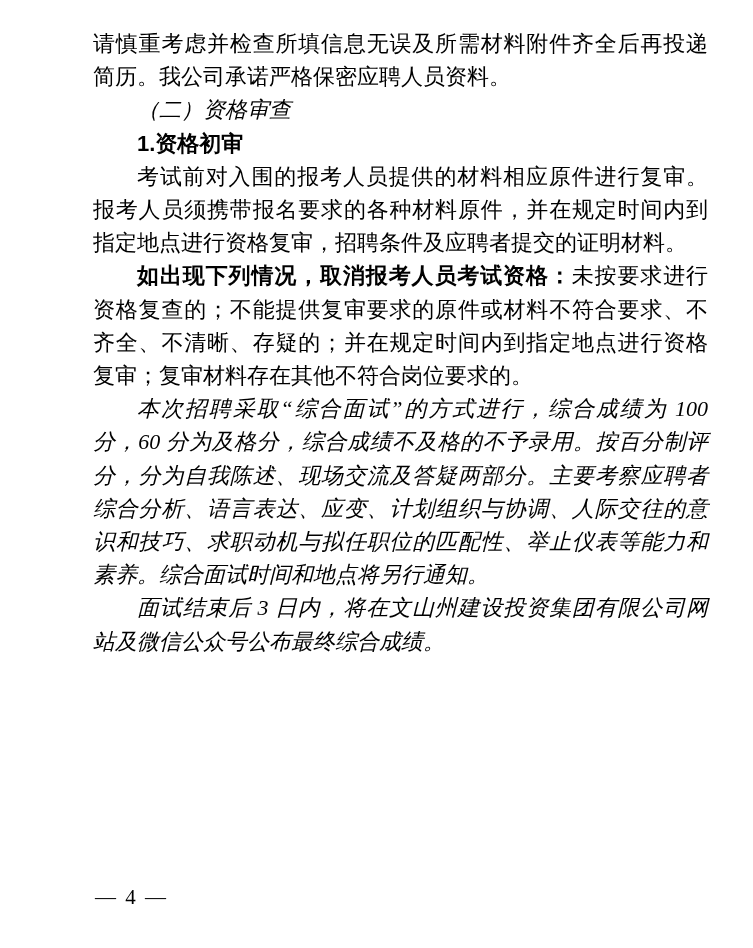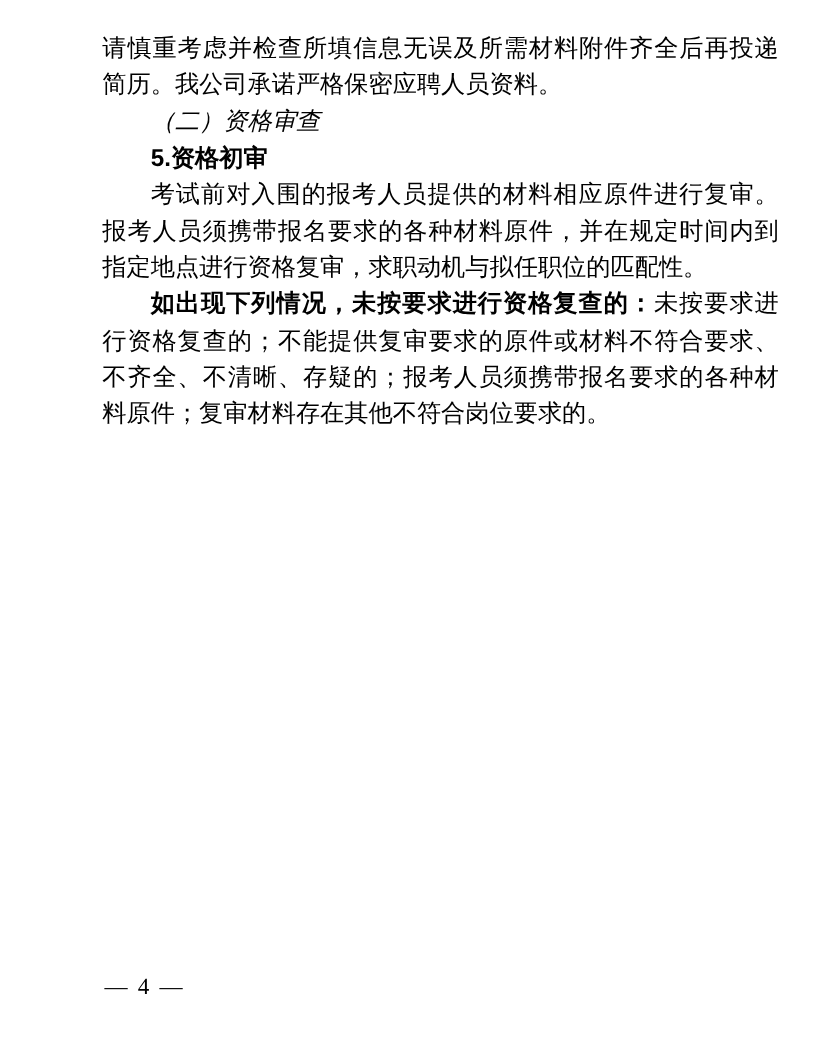--- a/index.html
+++ b/index.html
@@ -58,26 +58,28 @@
 </style>
 </head>
 <body>
 
 <div class="page">
 
   <p class="para hei">请慎重考虑并检查所填信息无误及所需材料附件齐全后再投递简历。我公司承诺严格保密应聘人员资料。</p>
 
   <p class="para kai indent">（二）资格审查</p>
 
-  <p class="para hei-bold indent">5.资格初审</p>
+  <p class="para hei-bold indent">1.资格初审</p>
 
 
 
-  <p class="para hei indent">考试前对入围的报考人员提供的材料相应原件进行复审。报考人员须携带报名要求的各种材料原件，并在规定时间内到指定地点进行资格复审，求职动机与拟任职位的匹配性。</p>
+  <p class="para hei indent">考试前对入围的报考人员提供的材料相应原件进行复审。报考人员须携带报名要求的各种材料原件，并在规定时间内到指定地点进行资格复审，招聘条件及应聘者提交的证明材料。</p>
 
-  <p class="para hei indent"><span class="lead-bold">如出现下列情况，未按要求进行资格复查的：</span><span>未按要求进行资格复查的；不能提供复审要求的原件或材料不符合要求、不齐全、不清晰、存疑的；报考人员须携带报名要求的各种材料原件；复审材料存在其他不符合岗位要求的。</span></p>
+  <p class="para hei indent"><span class="lead-bold">如出现下列情况，取消报考人员考试资格：</span><span>未按要求进行资格复查的；不能提供复审要求的原件或材料不符合要求、不齐全、不清晰、存疑的；并在规定时间内到指定地点进行资格复审；复审材料存在其他不符合岗位要求的。</span></p>
 
 
+  <p class="para fangsong indent">本次招聘采取“综合面试”的方式进行，综合成绩为 100 分，60 分为及格分，综合成绩不及格的不予录用。按百分制评分，分为自我陈述、现场交流及答疑两部分。主要考察应聘者综合分析、语言表达、应变、计划组织与协调、人际交往的意识和技巧、求职动机与拟任职位的匹配性、举止仪表等能力和素养。综合面试时间和地点将另行通知。</p>
 
+  <p class="para fangsong indent">面试结束后 3 日内，将在文山州建设投资集团有限公司网站及微信公众号公布最终综合成绩。</p>
 
   <div class="footer">— 4 —</div>
 
 </div>
 
 </body></html>

